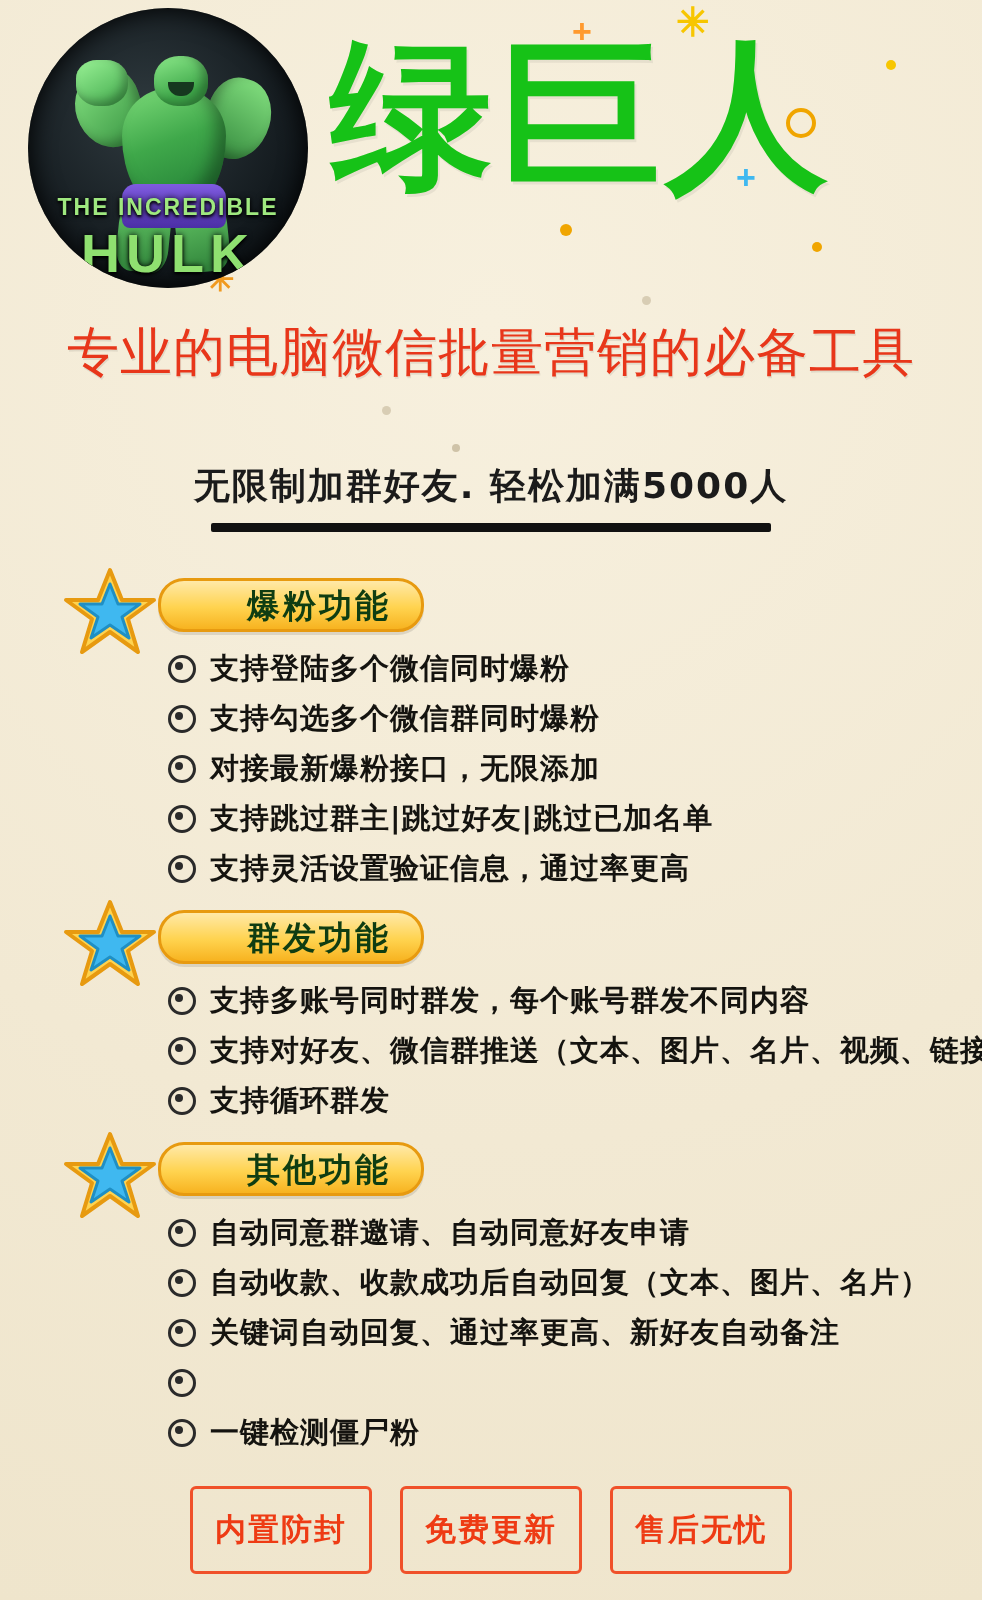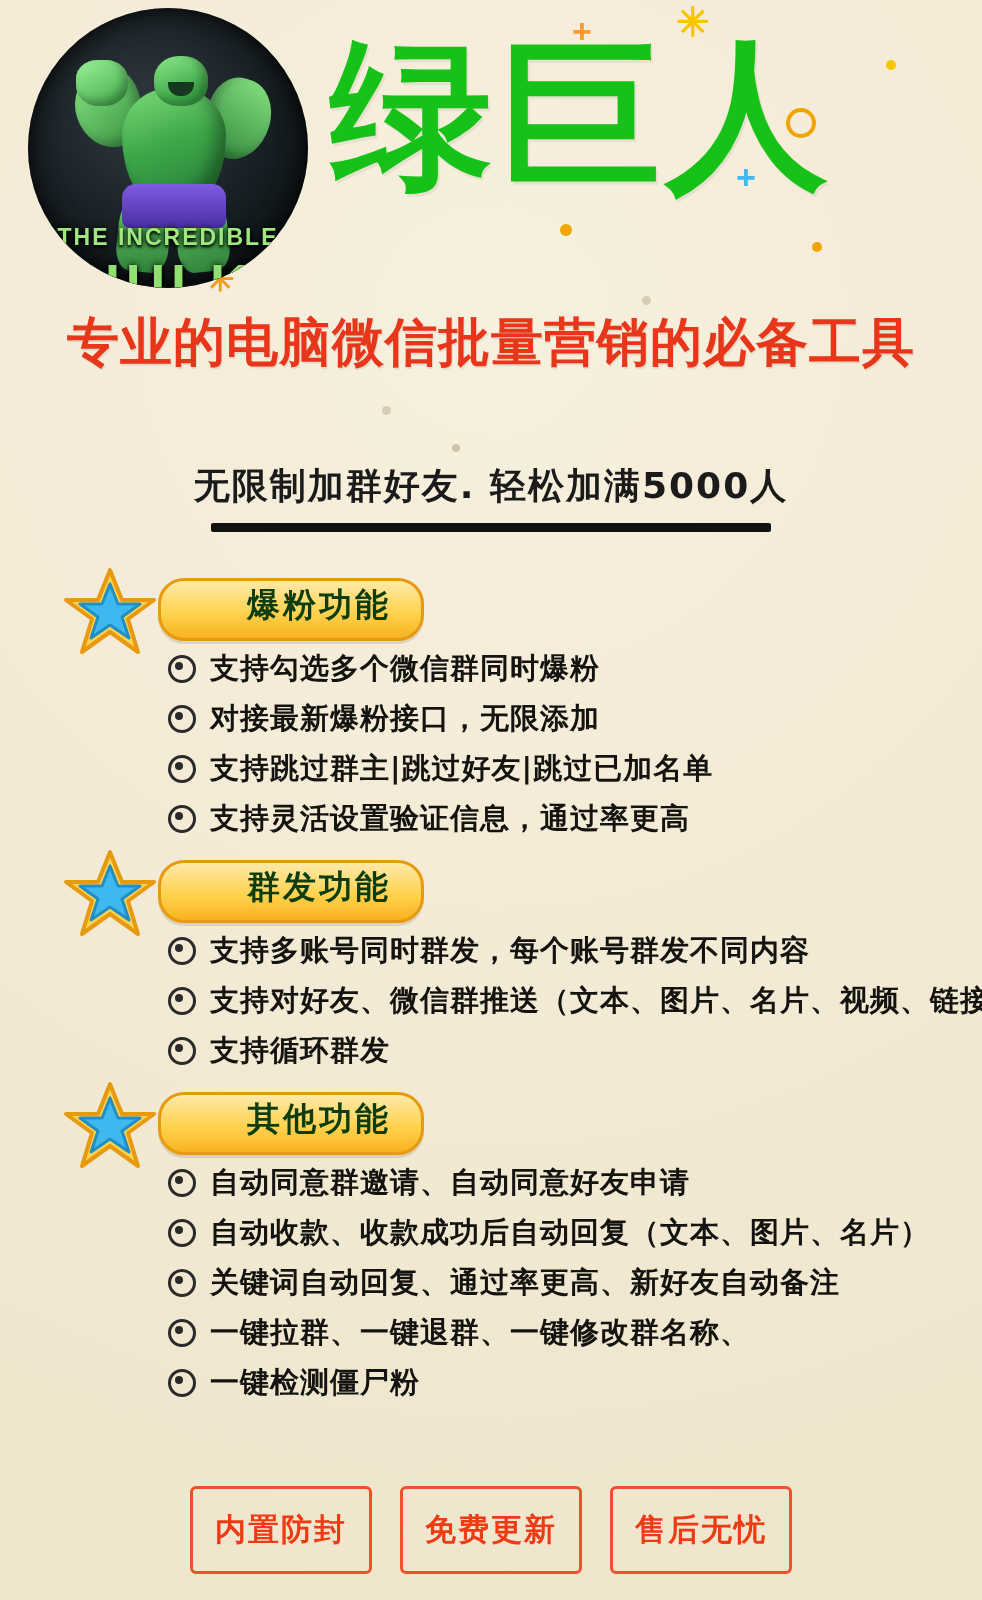--- a/index.html
+++ b/index.html
@@ -150,21 +150,20 @@
   }
   .logo .banner-top, .logo .banner-bottom {
     position: absolute;
     left: 0;
     width: 100%;
     text-align: center;
     color: #9fe87f;
     font-weight: bold;
     text-shadow: 0 2px 3px #000, 0 0 6px #000;
     letter-spacing: 2px;
-    margin-top: 30px;
   }
   .logo .banner-top {
     top: 186px;
     font-size: 23px;
   }
   .logo .banner-bottom {
     top: 214px;
     font-size: 54px;
     letter-spacing: 6px;
     color: #8fe070;
@@ -179,25 +178,25 @@
     font-weight: 900;
     color: #16c217;
     letter-spacing: 6px;
     font-family: "DejaVu Sans", "Liberation Sans", sans-serif;
     text-shadow: 2px 3px 0 rgba(0,0,0,.06);
   }
 
   .subtitle {
     position: absolute;
     left: 0;
-    top: 308px;
+    top: 318px;
     width: 982px;
     text-align: center;
     font-size: 52px;
-    font-weight: 700;
+    font-weight: 400;
     color: #e8361a;
     letter-spacing: 1px;
     font-family: "DejaVu Sans", "Liberation Sans", sans-serif;
     text-shadow: 1px 2px 0 rgba(0,0,0,.08);
   }
 
   .tagline-wrap {
     position: absolute;
     left: 0;
     top: 462px;
@@ -231,22 +230,22 @@
     position: relative;
     height: 72px;
     margin-left: 62px;
   }
   .badge {
     position: absolute;
     left: 96px;
     top: 12px;
     height: 48px;
     display: flex;
-    align-items: center;
-    padding: 0 30px 9px 86px;
+    align-items: flex-end;
+    padding: 0 30px 0 86px;
     background: linear-gradient(180deg, #ffe9a8 0%, #ffd34f 55%, #f7b320 100%);
     border: 3px solid #e79a10;
     border-radius: 26px;
     box-shadow: 0 3px 0 rgba(0,0,0,.10);
   }
   .badge-label {
     font-size: 33px;
     font-weight: 900;
     color: #0f3d12;
     letter-spacing: 3px;
@@ -376,20 +375,24 @@
           <div class="star">
             <svg width="96" height="92" viewBox="0 0 96 92" xmlns="http://www.w3.org/2000/svg">
               <polygon points="48,4 60,34 92,34 66,53 76,86 48,66 20,86 30,53 4,34 36,34" fill="#ffd34f" stroke="#e79a10" stroke-width="4" stroke-linejoin="round"></polygon>
               <polygon points="48,18 56,38 78,38 60,51 67,72 48,59 29,72 36,51 18,38 40,38" fill="#3fb8f0" stroke="#1f8fc4" stroke-width="3" stroke-linejoin="round"></polygon>
             </svg>
           </div>
         </div>
         <ul class="feature-list">
           <li class="feature-item">
             <span class="bullet"></span>
+            <span class="feature-text">支持登陆多个微信同时爆粉</span>
+          </li>
+          <li class="feature-item">
+            <span class="bullet"></span>
             <span class="feature-text">支持勾选多个微信群同时爆粉</span>
           </li>
           <li class="feature-item">
             <span class="bullet"></span>
             <span class="feature-text">对接最新爆粉接口，无限添加</span>
           </li>
           <li class="feature-item">
             <span class="bullet"></span>
             <span class="feature-text">支持跳过群主|跳过好友|跳过已加名单</span>
           </li>
@@ -446,21 +449,20 @@
           <li class="feature-item">
             <span class="bullet"></span>
             <span class="feature-text">自动收款、收款成功后自动回复（文本、图片、名片）</span>
           </li>
           <li class="feature-item">
             <span class="bullet"></span>
             <span class="feature-text">关键词自动回复、通过率更高、新好友自动备注</span>
           </li>
           <li class="feature-item">
             <span class="bullet"></span>
-            <span class="feature-text">一键拉群、一键退群、一键修改群名称、</span>
           </li>
           <li class="feature-item">
             <span class="bullet"></span>
             <span class="feature-text">一键检测僵尸粉</span>
           </li>
         </ul>
       </div>
     </div>
 
   <div class="footer" id="footer-root">

